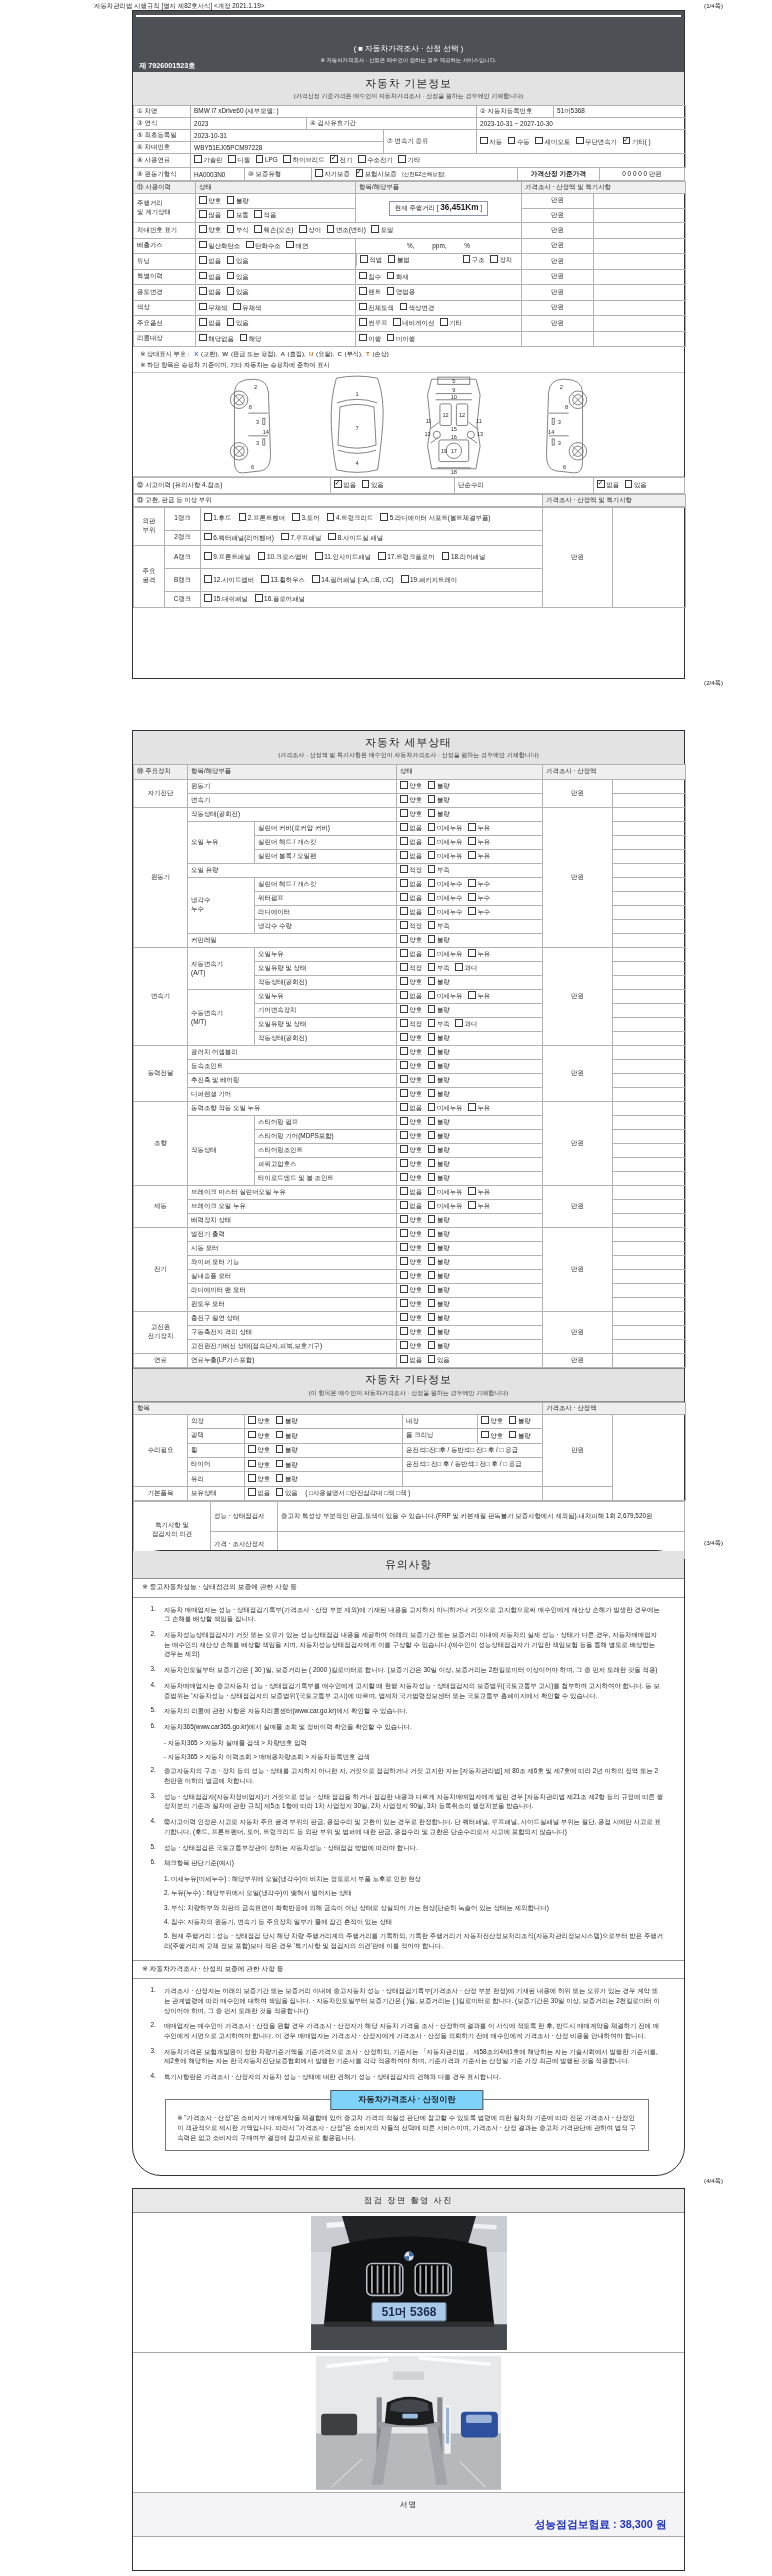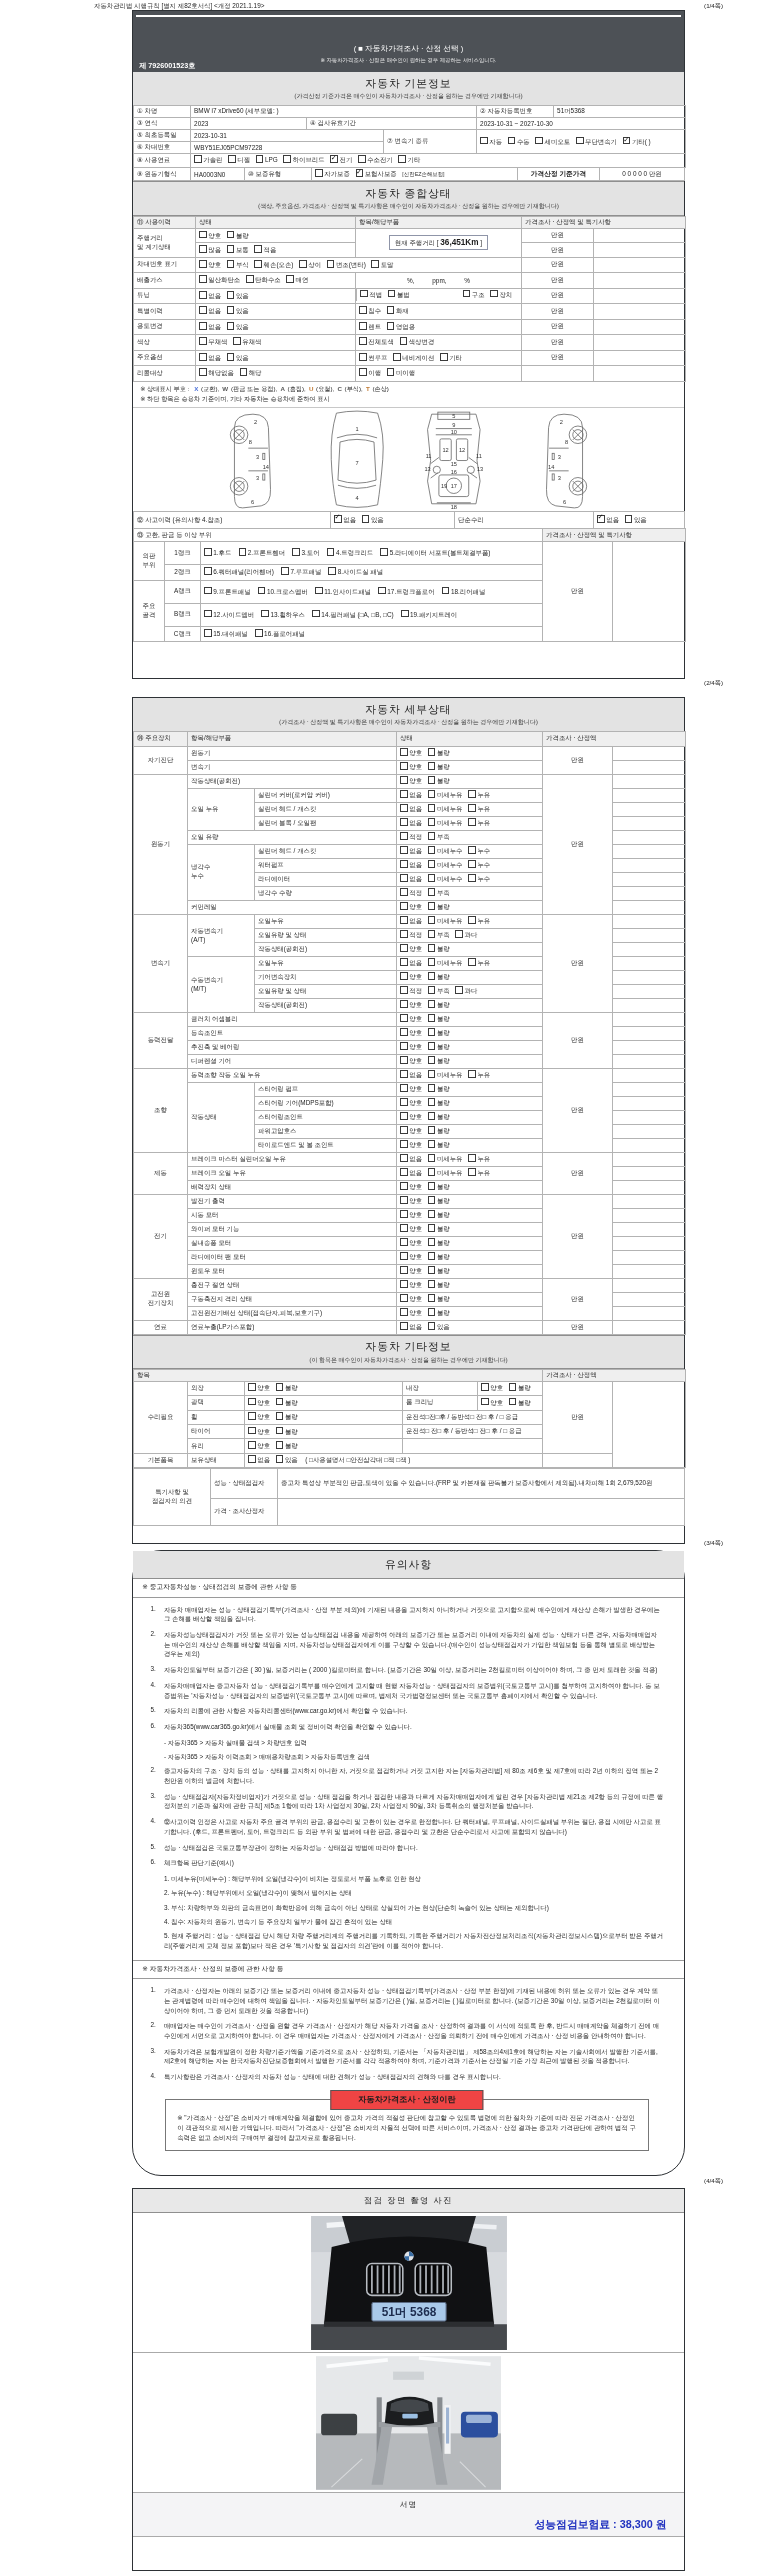--- a/index.html
+++ b/index.html
@@ -10,21 +10,21 @@
   .pagemark{position:absolute;right:50px;font-size:6.2px;color:#222;}
   .box{position:absolute;left:132px;width:551px;background:#fff;border:1.5px solid #2e3236;}
   
   .band{background:#4d5156;color:#fff;position:relative;height:61px;}
   .band-stripe{position:absolute;top:3.6px;left:3.1px;right:3.1px;height:2.6px;background:#fff;}
   .band-title{position:absolute;top:13.4px;width:100%;text-align:center;font-size:14px;letter-spacing:1.5px;}
   .band-sub{position:absolute;top:33px;width:100%;text-align:center;font-size:7.7px;}
   .band-note{position:absolute;top:46px;width:100%;text-align:center;font-size:5.4px;color:#e8e8e8;}
   .band-docno{position:absolute;left:6.2px;bottom:1.5px;font-size:7.2px;font-weight:bold;}
   
-  .sec-head{background:#e3e3e3;border-top:0.5px solid #8f8f8f;border-bottom:0.5px solid #8f8f8f;text-align:center;padding:4.6px 0 3.6px;font-family:Liberation Serif, serif;}
+  .sec-head{background:#e3e3e3;border-top:0.5px solid #8f8f8f;border-bottom:0.5px solid #8f8f8f;text-align:center;padding:4.6px 0 3.6px;}
   .sec-title{font-size:10.8px;letter-spacing:1px;color:#222;}
   .sec-sub{font-size:6px;color:#333;margin-top:1.5px;}
   table{border-collapse:collapse;width:100%;table-layout:fixed;margin-top:-0.5px;}
   td,th{border:0.5px solid #b3b3b3;font-size:6.4px;font-weight:normal;padding:1px 3.1px;color:#1c1c1c;
         overflow:hidden;white-space:nowrap;text-align:left;vertical-align:middle;}
   th{background:#efefef;}
   .lab{background:#fff;}
   .ctr{text-align:center;}
   .wrap{white-space:normal;line-height:1.6;}
   .pre{white-space:pre;}
@@ -45,21 +45,21 @@
   .legend span{margin-right:3.1px;}
   .diagram{height:103px;border-bottom:0.5px solid #c8c8c8;}
   
   .nt-row{border-top:0.5px solid #9a9a9a;border-bottom:0.5px solid #9a9a9a;padding:4.1px 9.3px;font-size:6.7px;}
   .nt-area{padding:7.2px 20.6px 5.2px 17.5px;}
   .nitem{display:flex;margin-bottom:6.2px;}
   .nnum{width:13.4px;flex:none;font-size:6.4px;}
   .ntext{flex:1;font-size:6.4px;line-height:1.5;white-space:normal;}
   .nsub{margin-left:13.4px;font-size:6.4px;line-height:1.5;margin-bottom:4.6px;white-space:normal;}
   .about-wrap{position:relative;margin:17.5px 14.4px 8.2px;}
-  .about-title{position:absolute;top:-9.8px;left:50%;transform:translateX(-50%);background:#ef4444;
+  .about-title{position:absolute;top:-9.8px;left:50%;transform:translateX(-50%);background:#7dd3fc;
                border:1px solid #555;padding:3.6px 27px;font-size:8.2px;font-weight:bold;white-space:nowrap;}
   .about-body{border:0.8px solid #777;padding:12.4px 11.3px 6.2px;font-size:6.4px;line-height:1.6;white-space:normal;}
   
   .photo-title{background:#e8e8e8;border-bottom:0.5px solid #8f8f8f;text-align:center;font-size:8.2px;
                letter-spacing:1.5px;padding:6.2px 0;}
   .photo-cell{height:139px;border-bottom:0.5px solid #aaa;display:flex;align-items:center;justify-content:center;}
   .sig-row{height:43px;border-bottom:0.5px solid #aaa;position:relative;background:#f4f4f6;}
   .sig-label{position:absolute;top:6.2px;width:100%;text-align:center;font-size:7.7px;letter-spacing:1px;}
   .sig-fee{position:absolute;right:17.5px;bottom:4.1px;font-size:10.8px;font-weight:600;color:#2233c0;}
   .confirm{padding:4.1px 0 2.1px;text-align:center;}
@@ -141,24 +141,20 @@
         <td class="lab">⑨ 원동기형식</td>
         <td>HA0003N0</td>
         <td class="lab">⑩ 보증유형</td>
         <td><span><span class="opt"><span class="cb"></span><span>자가보증</span></span><span class="opt"><span class="cb on"></span><span>보험사보증</span></span></span><span class="mini">[신한EZ손해보험]</span></td>
         <td class="lab ctr" style="font-size:6.7px;font-weight:bold;border-left:1px solid #777;">가격산정 기준가격</td>
         <td class="ctr">0 0 0 0 0 만원</td>
       </tr>
     </tbody>
       </table>
 
-    <div class="sec-head">
-      <div class="sec-title">자동차 종합상태</div>
-      <div class="sec-sub">(색상, 주요옵션, 가격조사 · 산정액 및 특기사항은 매수인이 자동차가격조사 · 산정을 원하는 경우에만 기재합니다)</div>
-    </div>
     <table>
       <colgroup>
           <col style="width:62px">
           <col style="width:160px">
           <col style="width:166px">
           <col style="width:72px">
           <col style="width:92px">
         </colgroup>
       <thead>
         <tr style="height:12.4px;">
@@ -397,21 +393,21 @@
           <tr style="height: 15.5px;">
             <td class="ctr">C랭크</td>
             <td class="wrap"><span class="opt" style="margin-right: 7.2px;"><span class="cb"></span><span>15.대쉬패널</span></span><span class="opt" style="margin-right: 7.2px;"><span class="cb"></span><span>16.플로어패널</span></span></td>
           </tr>
         </tbody>
     </table>
   </div>
 
   <div class="pagemark" style="top:679px;">(2/4쪽)</div>
 
-  <div class="box" style="top:697px;height:845px;">
+  <div class="box" style="top:730px;height:845px;">
     <div class="sec-head" style="border-top:none;">
       <div class="sec-title">자동차 세부상태</div>
       <div class="sec-sub">(가격조사 · 산정액 및 특기사항은 매수인이 자동차가격조사 · 산정을 원하는 경우에만 기재합니다)</div>
     </div>
     <table>
       <colgroup>
           <col style="width:54px">
           <col style="width:67px">
           <col style="width:142px">
           <col style="width:146px">

